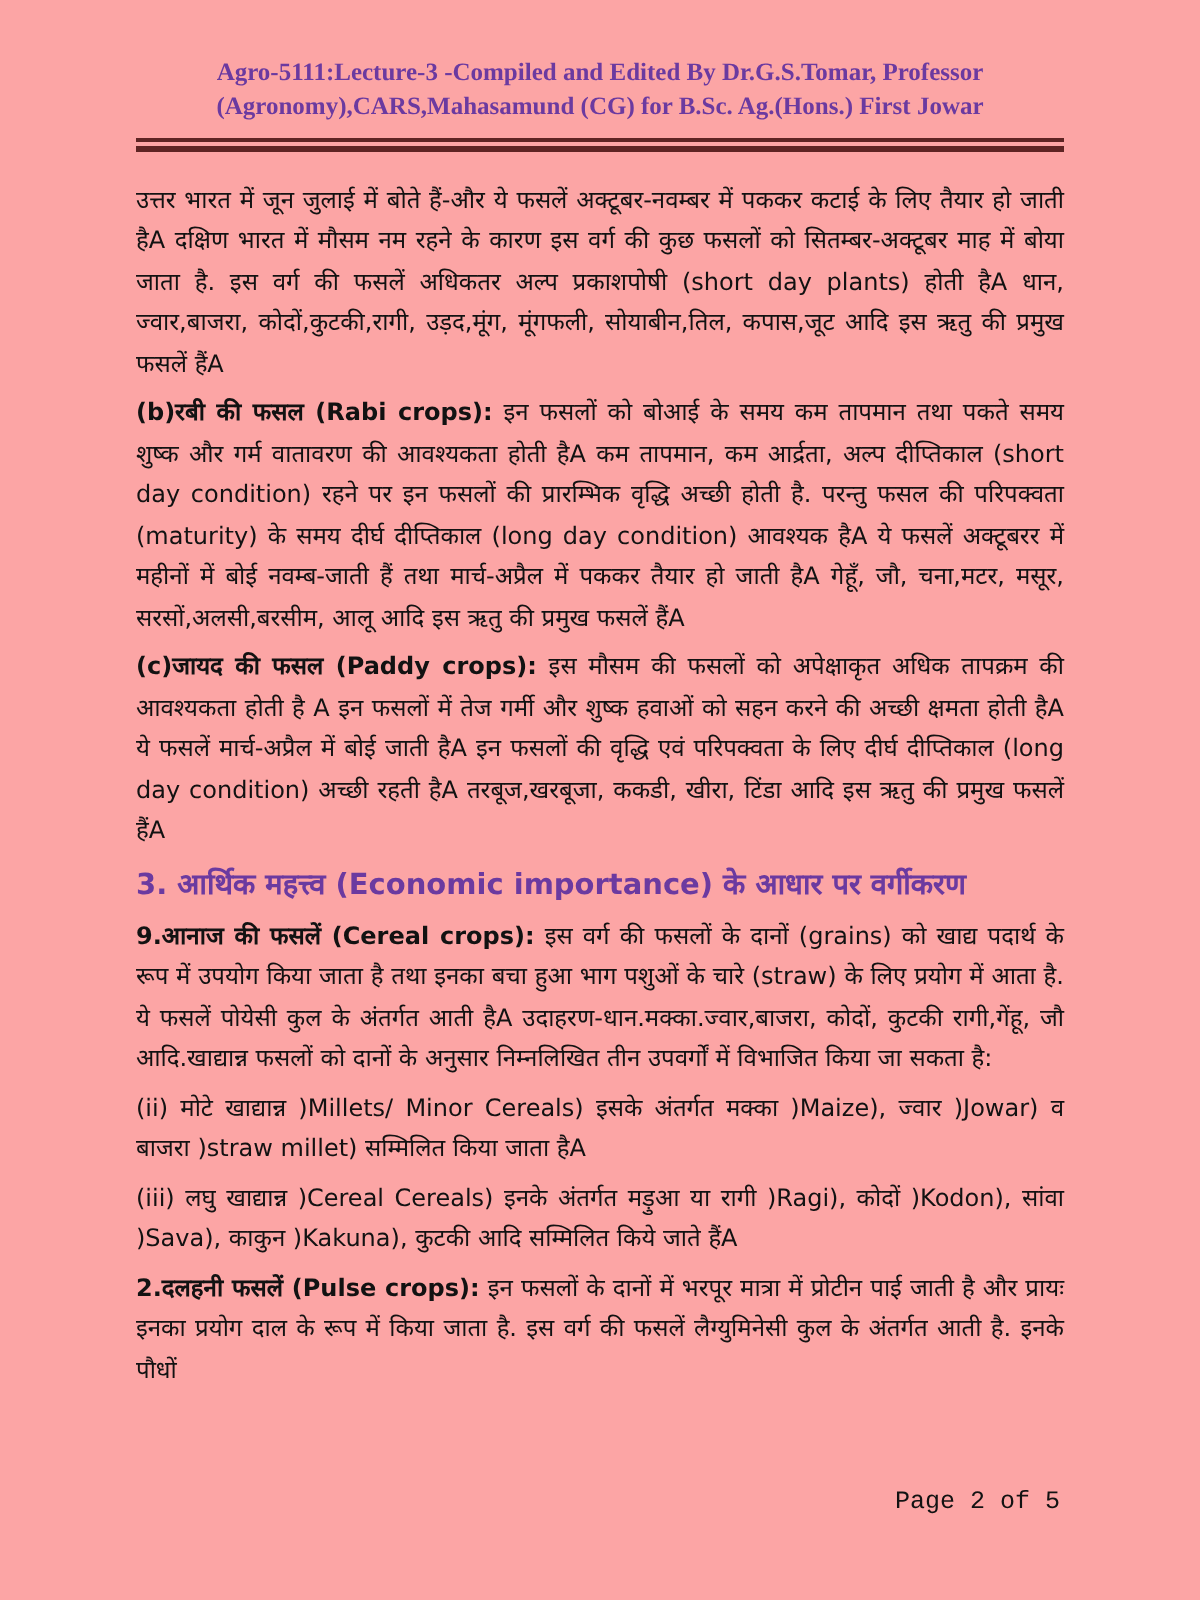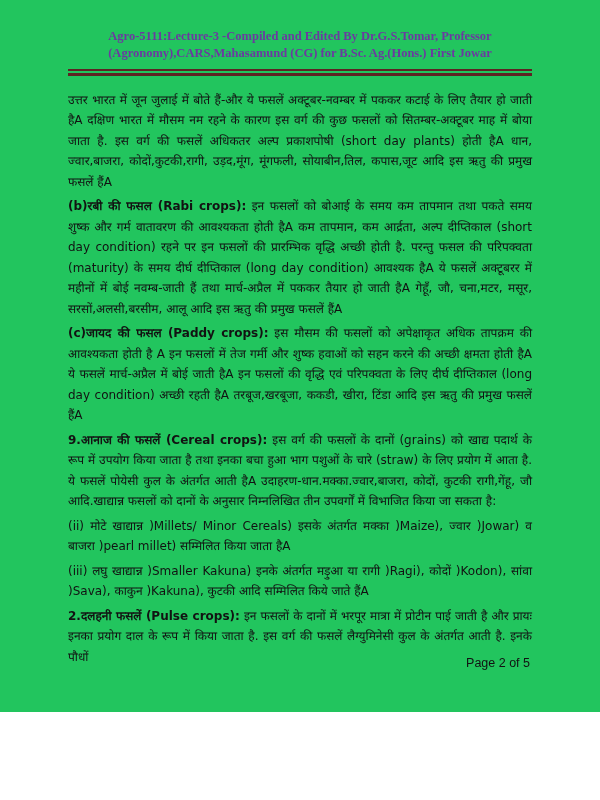--- a/index.html
+++ b/index.html
@@ -1,18 +1,18 @@
 <!DOCTYPE html>
 <html><head>
 <meta charset="utf-8">
 <style>
   html, body { margin: 0; padding: 0; background: #ffffff; }
   .page {
-    width: 600px; height: 712px;
-    background: #22c55e;
+    width: 600px; height: 800px;
+    background: #fca5a5;
     position: relative;
     overflow: hidden;
     box-sizing: border-box;
   }
   .doc-header {
     margin: 28px 60px 0;
     text-align: center;
     font-family: "Liberation Serif", serif;
     font-weight: bold;
     font-size: 12.5px;
@@ -39,21 +39,21 @@
     color: #6B3AA0;
     text-align: left;
     margin: 8px 0 5px 0;
     line-height: 1.3;
   }
   .first-indent { text-indent: 38px; }
   .subtype { margin: 0 0 6px 0; }
   .doc-footer {
     position: absolute;
     right: 70px; bottom: 42px;
-    font-family: Liberation Sans, sans-serif;
+    font-family: Liberation Mono, monospace;
     font-size: 12.5px;
     color: #121212;
   }
 </style>
 </head>
 <body>
 
 <div class="page">
 
   <div class="doc-header">
@@ -74,31 +74,32 @@
     <p>
       <span class="lead">(b)रबी की फसल (Rabi crops):</span>
       <span>इन फसलों को बोआई के समय कम तापमान तथा पकते समय शुष्क और गर्म वातावरण की आवश्यकता होती हैA  कम तापमान, कम आर्द्रता, अल्प दीप्तिकाल (short day condition) रहने पर इन फसलों की प्रारम्भिक वृद्धि अच्छी होती है. परन्तु फसल की परिपक्वता (maturity) के समय दीर्घ दीप्तिकाल (long day condition) आवश्यक हैA ये फसलें अक्टूबरर में महीनों में बोई नवम्ब-जाती हैं तथा मार्च-अप्रैल में पककर तैयार हो जाती हैA गेहूँ, जौ, चना,मटर, मसूर, सरसों,अलसी,बरसीम, आलू आदि इस ऋतु की प्रमुख फसलें हैंA</span>
     </p>
 
     <p>
       <span class="lead">(c)जायद की फसल (Paddy crops):</span>
       <span>इस मौसम की फसलों को अपेक्षाकृत अधिक तापक्रम की आवश्यकता होती है A इन फसलों में तेज गर्मी और शुष्क हवाओं को सहन करने की अच्छी क्षमता होती हैA ये फसलें मार्च-अप्रैल में बोई जाती हैA इन फसलों की वृद्धि एवं परिपक्वता के लिए दीर्घ दीप्तिकाल (long day condition) अच्छी रहती हैA तरबूज,खरबूजा, ककडी, खीरा, टिंडा आदि इस ऋतु की प्रमुख फसलें हैंA</span>
     </p>
 
+    <div class="section-heading">3. आर्थिक महत्त्व (Economic importance) के आधार पर वर्गीकरण</div>
 
 
     <p>
       <span class="lead">9.आनाज की फसलें (Cereal crops):</span>
       <span>इस वर्ग की फसलों के दानों (grains) को खाद्य पदार्थ के रूप में उपयोग किया जाता है तथा इनका बचा हुआ भाग पशुओं के चारे (straw) के लिए प्रयोग में आता है. ये फसलें पोयेसी कुल के अंतर्गत आती हैA उदाहरण-धान.मक्का.ज्वार,बाजरा, कोदों, कुटकी रागी,गेंहू, जौ आदि.खाद्यान्न फसलों को दानों के अनुसार निम्नलिखित तीन उपवर्गों में विभाजित किया जा सकता है:</span>
     </p>
 
 
-    <p class="subtype">(ii) मोटे खाद्यान्न )Millets/ Minor Cereals) इसके अंतर्गत मक्का )Maize), ज्वार )Jowar) व बाजरा )pearl millet) सम्मिलित किया जाता हैA</p>
+    <p class="subtype">(ii) मोटे खाद्यान्न )Millets/ Minor Cereals) इसके अंतर्गत मक्का )Maize), ज्वार )Jowar) व बाजरा )straw millet) सम्मिलित किया जाता हैA</p>
 
-    <p class="subtype">(iii) लघु खाद्यान्न )Smaller Kakuna) इनके अंतर्गत मड़ुआ या रागी )Ragi), कोदों )Kodon), सांवा )Sava), काकुन )Kakuna), कुटकी आदि सम्मिलित किये जाते हैंA</p>
+    <p class="subtype">(iii) लघु खाद्यान्न )Cereal Cereals) इनके अंतर्गत मड़ुआ या रागी )Ragi), कोदों )Kodon), सांवा )Sava), काकुन )Kakuna), कुटकी आदि सम्मिलित किये जाते हैंA</p>
 
     <p>
       <span class="lead">2.दलहनी फसलें (Pulse crops):</span>
       <span>इन फसलों के दानों में भरपूर मात्रा में प्रोटीन पाई जाती है और प्रायः इनका प्रयोग दाल के रूप में किया जाता है. इस वर्ग की फसलें लैग्युमिनेसी कुल के अंतर्गत आती है. इनके पौधों</span>
     </p>
 
   </div>
 
   <div class="doc-footer">Page 2 of 5</div>
 

